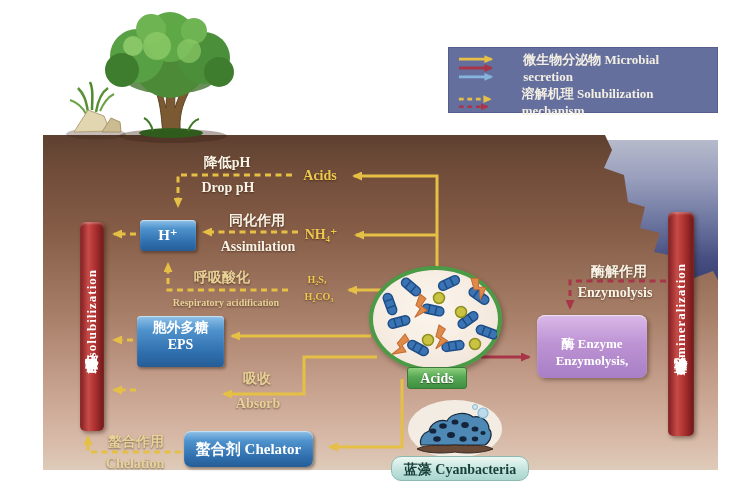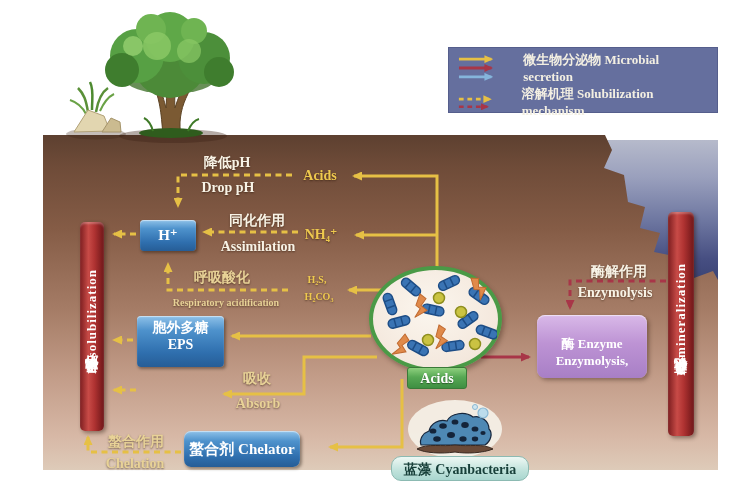--- a/index.html
+++ b/index.html
@@ -27,21 +27,21 @@
   .redbar span{writing-mode:vertical-rl;transform:rotate(180deg);white-space:nowrap;letter-spacing:1px;}
   #bar-left{left:80px;top:222px;width:24px;height:209px;}
   #bar-right{left:668px;top:212px;width:26px;height:224px;}
   
   .bluebox{z-index:5;color:#fff;text-align:center;border-radius:4px;font-weight:bold;
     background:linear-gradient(180deg,#8fc2e9 0%,#4e92cc 28%,#2f6fae 72%,#265d96 100%);
     box-shadow:1.5px 2px 3px rgba(30,20,10,.4), inset 0 1px 1px rgba(255,255,255,.55);}
   #box-h{left:140px;top:220px;width:56px;height:31px;line-height:31px;font-size:15px;}
   #box-eps{left:137px;top:316px;width:87px;height:51px;font-size:14px;padding-top:3px;box-sizing:border-box;}
   #box-ca{left:140px;top:372px;width:70px;height:37px;line-height:37px;font-size:15px;}
-  #box-chelator{left:184px;top:431px;width:116px;height:36px;line-height:36px;font-size:15px;border-radius:7px;}
+  #box-chelator{left:184px;top:431px;width:129px;height:36px;line-height:36px;font-size:15px;border-radius:7px;}
   
   #box-enzyme{z-index:5;left:537px;top:315px;width:110px;height:63px;border-radius:8px;color:#fff;
     text-align:center;font-weight:bold;font-size:13px;padding-top:20px;box-sizing:border-box;line-height:17px;
     background:linear-gradient(180deg,#d9b9e8 0%,#bd93d4 45%,#a87fc6 100%);
     box-shadow:2px 2px 4px rgba(40,20,10,.4), inset 0 1px 1px rgba(255,255,255,.6);}
   
   #psm-circle{z-index:4;left:369px;top:266px;width:133px;height:106px;border:4px solid #4a9a46;
     border-radius:50%;box-sizing:border-box;
     background:radial-gradient(ellipse at 45% 40%,#fbf6ee 0%,#f4e8dd 70%,#ecdccf 100%);
     box-shadow:2px 3px 5px rgba(40,20,10,.35);}

